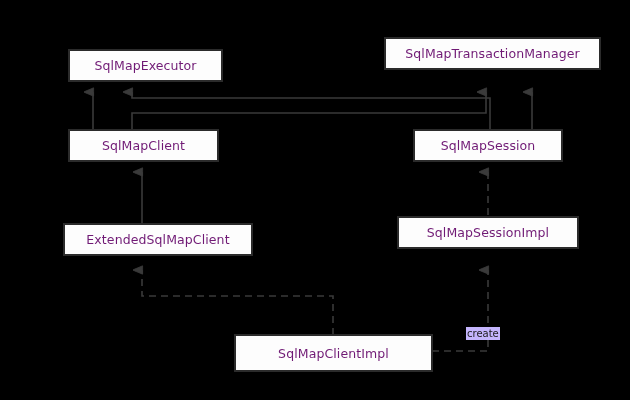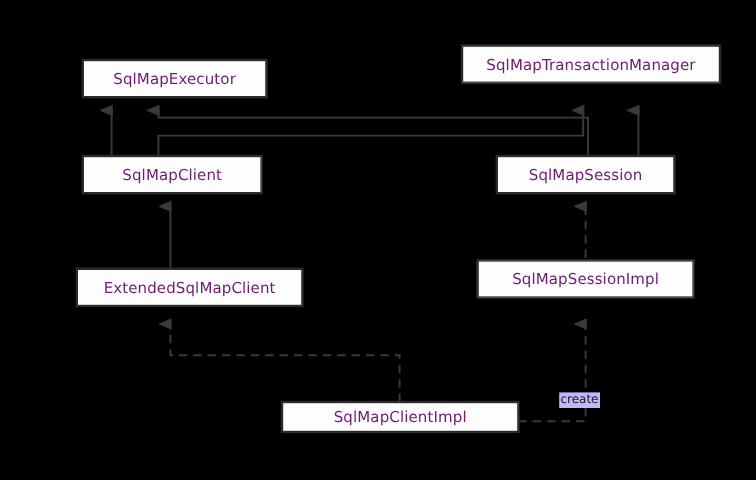--- a/index.html
+++ b/index.html
@@ -107,19 +107,19 @@
   </div>
 
   <div class="uml-box" style="left:48px; top:224px; width:188px; height:31px;margin-left:16px;">
     <span>ExtendedSqlMapClient</span>
   </div>
 
   <div class="uml-box" style="left:398px; top:217px; width:180px; height:31px;">
     <span>SqlMapSessionImpl</span>
   </div>
 
-  <div class="uml-box" style="left:235px; top:335px; width:197px; height:25px;">
+  <div class="uml-box" style="left:235px; top:335px; width:197px; height:36px;">
     <span>SqlMapClientImpl</span>
   </div>
 
   <div class="label-box" style="left:466px; top:327px;">create</div>
 
 </div>
 
 </body></html>

